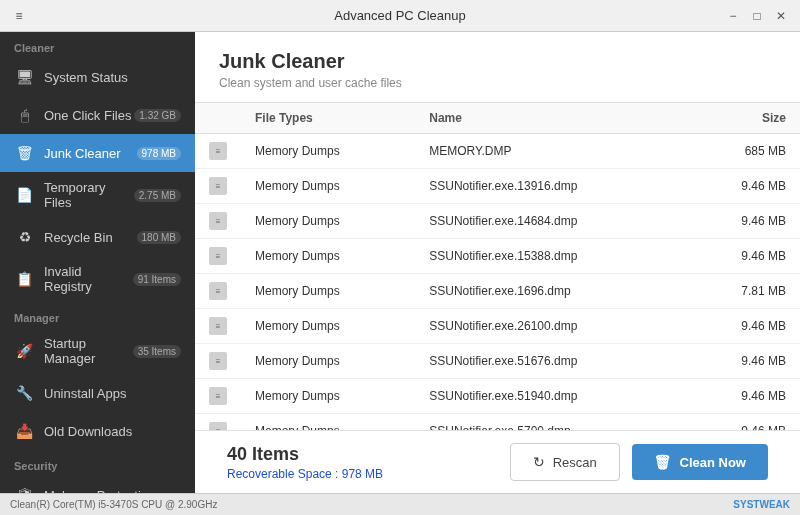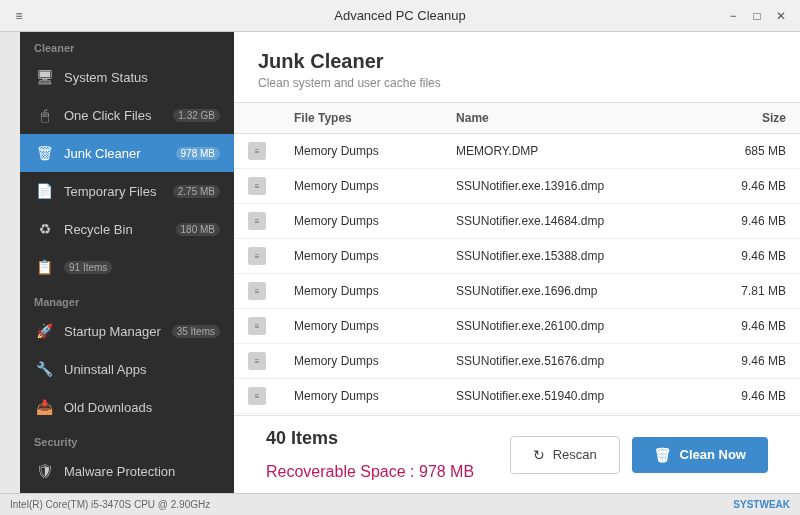--- a/index.html
+++ b/index.html
@@ -52,28 +52,27 @@
       color: #555;
     }
     
     .app-body {
       display: flex;
       flex: 1;
       overflow: hidden;
     }
     
     .sidebar {
-      width: 214px;
+      width: 195px;
       background: #2d2d2d;
       color: #ddd;
       display: flex;
       flex-direction: column;
       flex-shrink: 0;
       overflow-y: auto;
-      margin-left: 20px;
     }
     .sidebar-section-label {
       font-size: 11px;
       color: #888;
       padding: 10px 14px 4px;
       text-transform: none;
       font-weight: 600;
     }
     .sidebar-item {
       display: flex;
@@ -178,23 +177,23 @@
       align-items: center;
       justify-content: space-between;
       flex-shrink: 0;
     }
     .bottom-info .items-count {
       font-size: 18px;
       font-weight: 700;
       color: #333;
     }
     .bottom-info .recoverable {
-      font-size: 16px;
-      color: #be185d;
-      margin-top: 14px;
+      font-size: 12px;
+      color: #1d4ed8;
+      margin-top: 2px;
     }
     .bottom-actions { display: flex; gap: 12px; align-items: center; }
     .btn-rescan {
       padding: 10px 22px;
       border: 1.5px solid #ccc;
       background: #fff;
       border-radius: 4px;
       cursor: pointer;
       font-size: 13px;
       display: flex;
@@ -275,20 +274,21 @@
           <span class="item-label">Temporary Files</span>
           <span class="item-badge">2.75 MB</span>
         </div>
         <div class="sidebar-item">
           <div class="item-icon" style="font-size: 14px;">♻</div>
           <span class="item-label">Recycle Bin</span>
           <span class="item-badge">180 MB</span>
         </div>
         <div class="sidebar-item">
           <div class="item-icon" style="font-size: 14px;">📋</div>
+          <span class="item-label">Invalid Registry</span>
           <span class="item-badge">91 Items</span>
         </div>
         <div class="sidebar-section-label">Manager</div>
         <div class="sidebar-item">
           <div class="item-icon" style="font-size: 14px;">🚀</div>
           <span class="item-label">Startup Manager</span>
           <span class="item-badge">35 Items</span>
         </div>
         <div class="sidebar-item">
           <div class="item-icon" style="font-size: 14px;">🔧</div>
@@ -395,17 +395,17 @@
         <button class="btn-clean">
           <span style="font-size:14px;">🗑</span>
           <span>Clean Now</span>
         </button>
       </div>
     </div>
   </div>
 </div>
 
 <div class="status-bar">
-  <span>Intel(R) Core(TM) i5-3470S CPU @ 2.90GHz</span>
+  <span>Clean(R) Core(TM) i5-3470S CPU @ 2.90GHz</span>
   <div class="systweak-logo">
     <span>SYS</span><span style="color:#3d8bcd;font-weight:bold;">TWEAK</span>
   </div>
 </div>
 
 </body></html>

